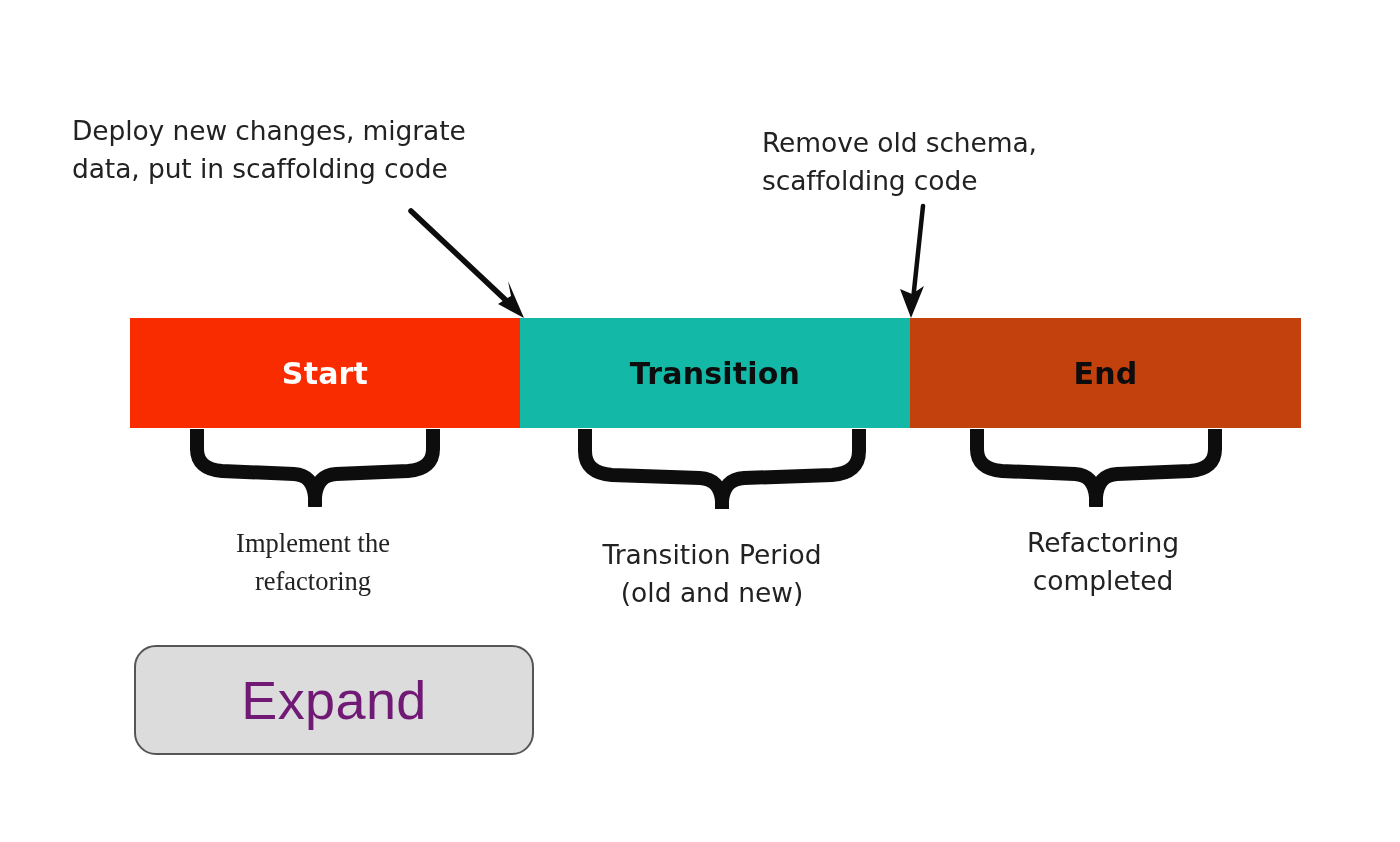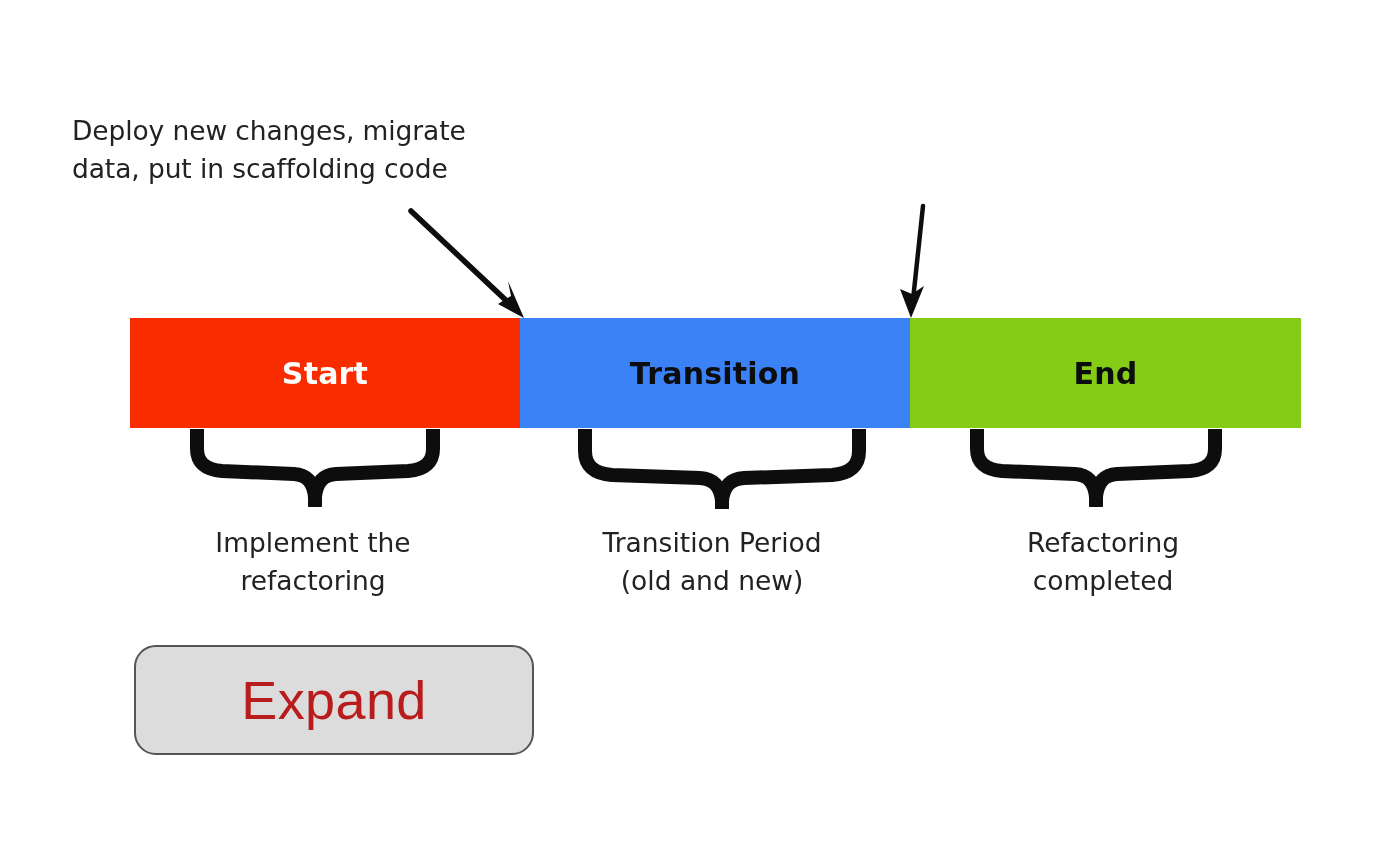--- a/index.html
+++ b/index.html
@@ -76,73 +76,75 @@
   
   .brace-caption {
     position: absolute;
     font-family: "DejaVu Sans", sans-serif;
     font-size: 26.5px;
     line-height: 1.45;
     color: #222222;
     text-align: center;
     white-space: pre-line;
   }
-  #caption-start      { left: 165px; top: 524px; width: 296px; }
-  #caption-transition { left: 567px; top: 524px; width: 290px; }
+  #caption-start      { left: 165px; top: 524px; width: 296px; font-family: Liberation Serif, serif; }
+  #caption-transition { left: 567px; top: 536px; width: 290px; }
   #caption-end        { left: 963px; top: 524px; width: 280px; }
 
   
   .pill-button {
     position: absolute;
     height: 110px;
     background: #dcdcdc;
     border: 2.5px solid #555555;
     border-radius: 22px;
     display: flex;
     align-items: center;
     justify-content: center;
     font-family: "Liberation Sans", sans-serif;
     font-size: 54px;
-    color: #b91c1c;
+    color: #701a75;
     box-sizing: border-box;
     letter-spacing: 0.4px;
   }
   #btn-expand   { left: 134px; top: 645px; width: 400px; }
   #btn-contract { left: 914px; top: 645px; width: 399px; }
 </style>
 </head>
 <body>
 
 <div id="canvas">
 
   <div class="callout" id="callout-left">Deploy new changes, migrate
 data, put in scaffolding code</div>
 
+  <div class="callout" id="callout-right">Remove old schema,
+scaffolding code</div>
 
   <svg id="arrows" viewBox="0 0 1400 842" width="1400" height="842" xmlns="http://www.w3.org/2000/svg">
 
     <g>
       <line x1="411" y1="211" x2="512" y2="306" stroke="#0d0d0d" stroke-width="5.5" stroke-linecap="round"></line>
       <path d="M 524 318 L 498 304 L 511 296 L 508 281 Z" fill="#0d0d0d"></path>
     </g>
 
     <g>
       <line x1="923" y1="206" x2="913" y2="300" stroke="#0d0d0d" stroke-width="4.5" stroke-linecap="round"></line>
       <path d="M 911 318 L 900 289 L 912 294 L 924 286 Z" fill="#0d0d0d"></path>
     </g>
   </svg>
 
   <div id="phase-bar">
     <div class="phase-seg" id="phase-start" style="background:#f92c00; color:#ffffff;">
       <span>Start</span>
     </div>
-    <div class="phase-seg" id="phase-transition" style="background:#3b82f6; color:#0d0d0d;">
+    <div class="phase-seg" id="phase-transition" style="background:#14b8a6; color:#0d0d0d;">
       <span>Transition</span>
     </div>
-    <div class="phase-seg" id="phase-end" style="background:#84cc16; color:#0d0d0d;">
+    <div class="phase-seg" id="phase-end" style="background:#c2410c; color:#0d0d0d;">
       <span>End</span>
     </div>
   </div>
 
   <svg class="brace" id="brace-start" width="250" height="80" viewBox="0 0 250 80" xmlns="http://www.w3.org/2000/svg">
     <path d="M 7 2 L 7 22 Q 7 42 32 44 L 104 47 Q 123 48 125 70 L 125 78
              L 125 70 Q 127 48 146 47 L 218 44 Q 243 42 243 22 L 243 2" fill="none" stroke="#0d0d0d" stroke-width="14" stroke-linecap="butt" stroke-linejoin="round"></path>
   </svg>
 
   <svg class="brace" id="brace-transition" width="288" height="82" viewBox="0 0 288 82" xmlns="http://www.w3.org/2000/svg">

